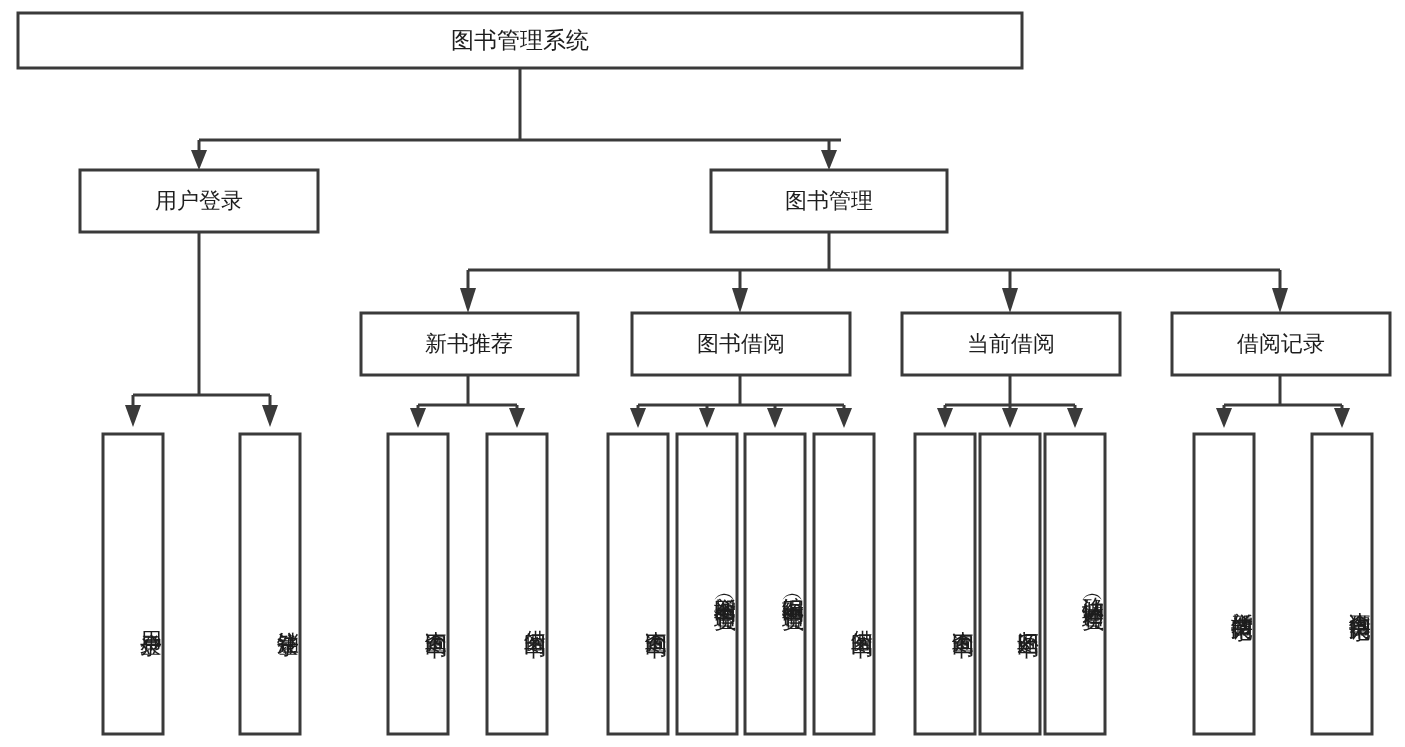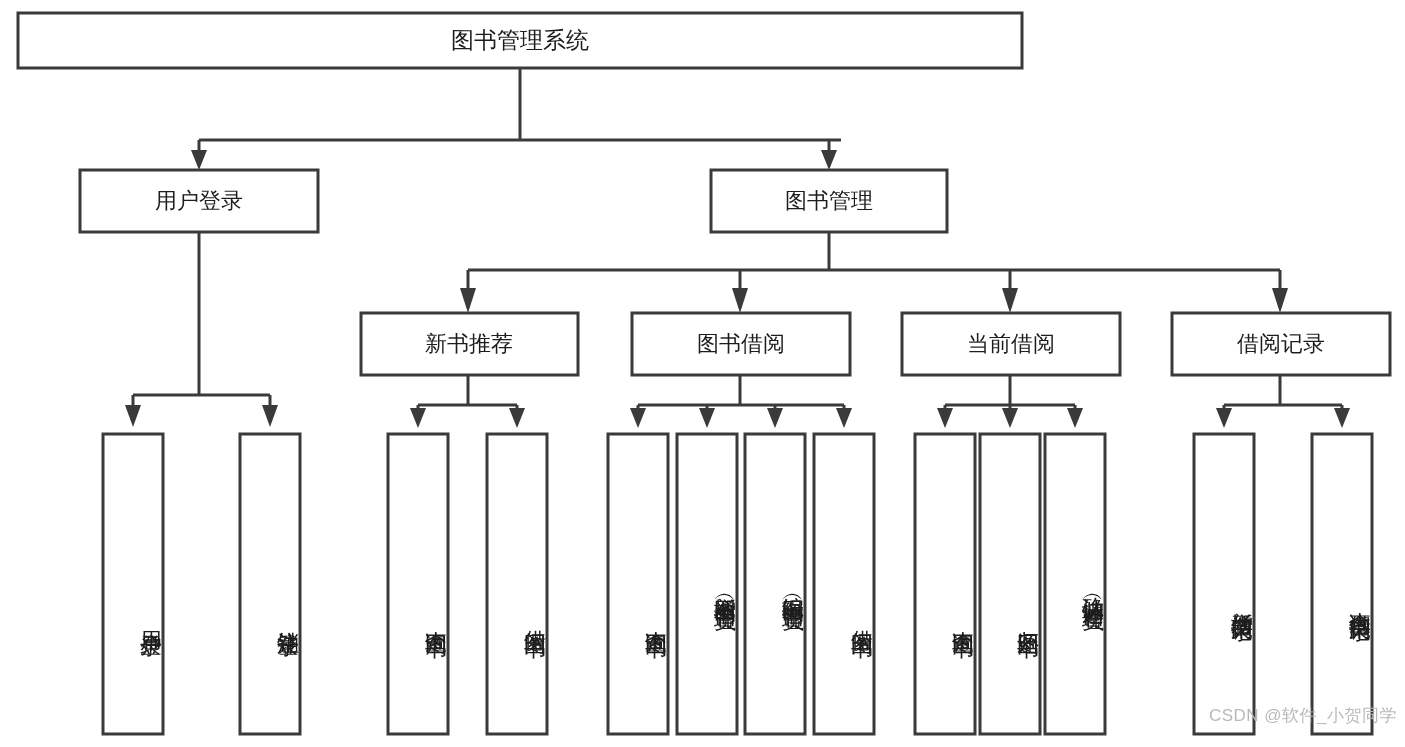--- a/index.html
+++ b/index.html
@@ -216,14 +216,13 @@
   <div class="vlabel" style="left:745px; top:443px; width:60px; height:290px;">编辑图书（管理员）</div>
   <div class="vlabel" style="left:814px; top:500px; width:60px; height:234px;">借阅图书</div>
 
   <div class="vlabel" style="left:915px; top:500px; width:60px; height:234px;">查询图书</div>
   <div class="vlabel" style="left:980px; top:500px; width:60px; height:234px;">归还图书</div>
   <div class="vlabel" style="left:1045px; top:443px; width:60px; height:290px;">确认归还（管理员）</div>
 
   <div class="vlabel" style="left:1194px; top:465px; width:60px; height:269px;">新增借阅记录</div>
   <div class="vlabel" style="left:1312px; top:465px; width:60px; height:269px;">查询借阅记录</div>
 
-  <div class="watermark">CSDN @软件_小贺同学</div>
 </div>
 
 </body></html>

